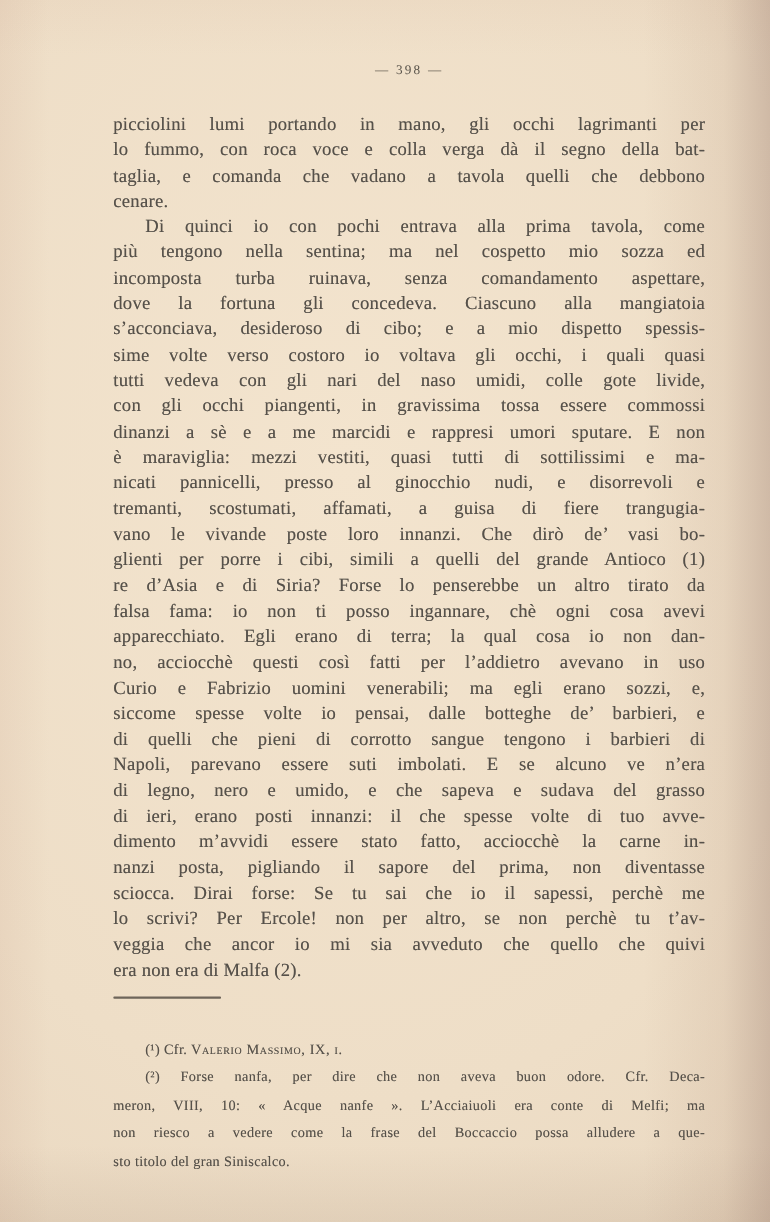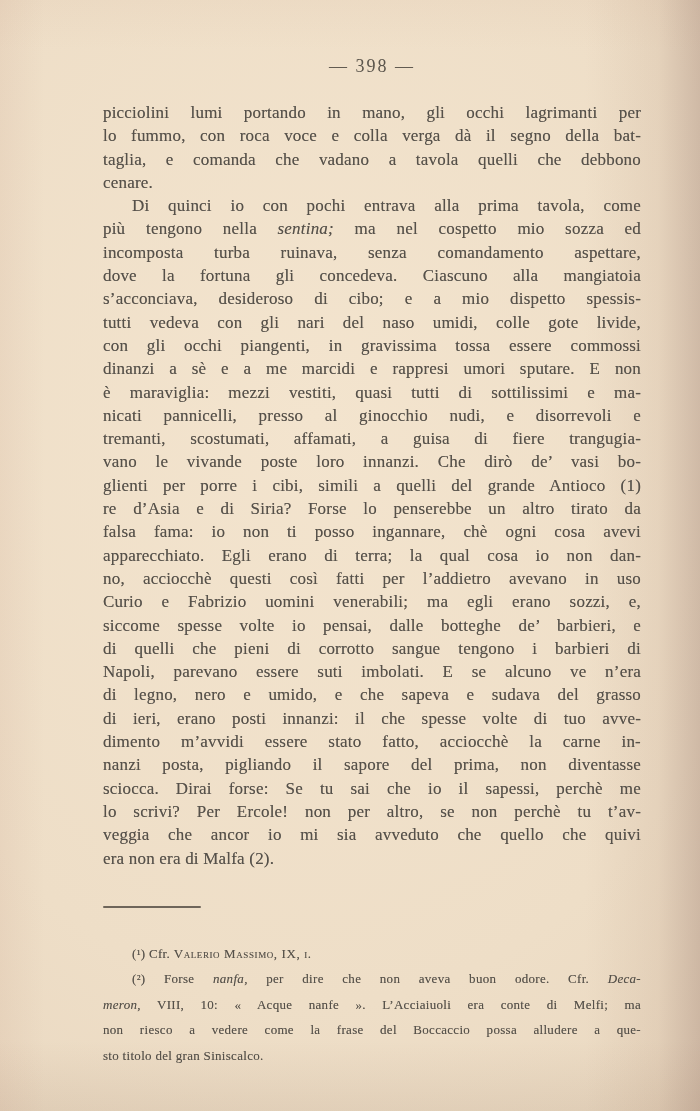--- a/index.html
+++ b/index.html
@@ -13,33 +13,33 @@
     background:
       linear-gradient(to right, rgba(190,145,125,0.12), rgba(190,145,125,0) 45px),
       linear-gradient(to left, rgba(135,100,88,0.30), rgba(160,122,100,0.12) 42px, rgba(160,122,100,0) 115px),
       linear-gradient(to top, rgba(125,95,75,0.10), rgba(125,95,75,0) 70px),
       linear-gradient(to bottom, rgba(200,160,135,0.08), rgba(200,160,135,0) 50px),
       radial-gradient(130% 105% at 45% 38%, #f3e4ce 0%, #eedec7 50%, #e5d2ba 100%);
   }
   .page-header{
     position:absolute;top:56px;left:103px;width:538px;
     text-align:center;
-    font-size:18px;letter-spacing:2px;color:#5b554c;
+    font-size:12px;letter-spacing:2px;color:#5b554c;
   }
   .body-text{
     position:absolute;top:101px;left:103px;width:538px;
     font-size:17px;line-height:23.3px;
     letter-spacing:0.2px;
     text-align:justify;
     text-shadow:0 0 0.5px rgba(86,81,74,0.55);
   }
   .tl{text-align:justify;text-align-last:justify;}
   .tl.last{text-align-last:left;}
   .indent{text-indent:29px;}
-  .it{font-style:italic;}
+  .it{}
   .sc{font-variant:small-caps;letter-spacing:0.6px;}
   .footnote-rule{
     position:absolute;top:906px;left:103px;width:98px;height:2px;
     background:#6e655a;border-radius:1px;
   }
   .footnotes{
     position:absolute;top:941px;left:103px;width:538px;
     font-size:13px;line-height:25.4px;
     letter-spacing:0.3px;
     text-align:justify;
@@ -57,20 +57,21 @@
     <div class="tl">picciolini lumi portando in mano, gli occhi lagrimanti per</div>
     <div class="tl">lo fummo, con roca voce e colla verga dà il segno della bat-</div>
     <div class="tl">taglia, e comanda che vadano a tavola quelli che debbono</div>
     <div class="tl last">cenare.</div>
 
     <div class="tl indent">Di quinci io con pochi entrava alla prima tavola, come</div>
     <div class="tl"><span>più tengono nella </span><span class="it">sentina;</span><span> ma nel cospetto mio sozza ed</span></div>
     <div class="tl">incomposta turba ruinava, senza comandamento aspettare,</div>
     <div class="tl">dove la fortuna gli concedeva. Ciascuno alla mangiatoia</div>
     <div class="tl">s’acconciava, desideroso di cibo; e a mio dispetto spessis-</div>
+    <div class="tl">sime volte verso costoro io voltava gli occhi, i quali quasi</div>
     <div class="tl">tutti vedeva con gli nari del naso umidi, colle gote livide,</div>
     <div class="tl">con gli occhi piangenti, in gravissima tossa essere commossi</div>
     <div class="tl">dinanzi a sè e a me marcidi e rappresi umori sputare. E non</div>
     <div class="tl">è maraviglia: mezzi vestiti, quasi tutti di sottilissimi e ma-</div>
     <div class="tl">nicati pannicelli, presso al ginocchio nudi, e disorrevoli e</div>
     <div class="tl">tremanti, scostumati, affamati, a guisa di fiere trangugia-</div>
     <div class="tl">vano le vivande poste loro innanzi. Che dirò de’ vasi bo-</div>
     <div class="tl">glienti per porre i cibi, simili a quelli del grande Antioco (1)</div>
     <div class="tl">re d’Asia e di Siria? Forse lo penserebbe un altro tirato da</div>
     <div class="tl">falsa fama: io non ti posso ingannare, chè ogni cosa avevi</div>

